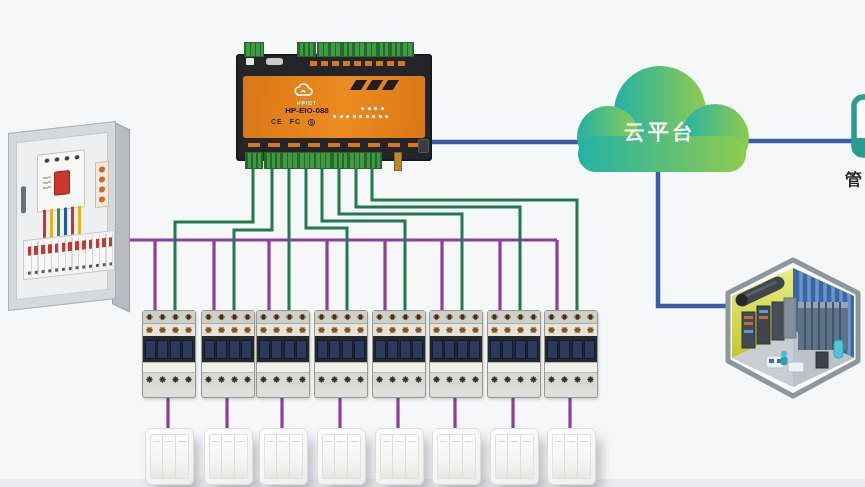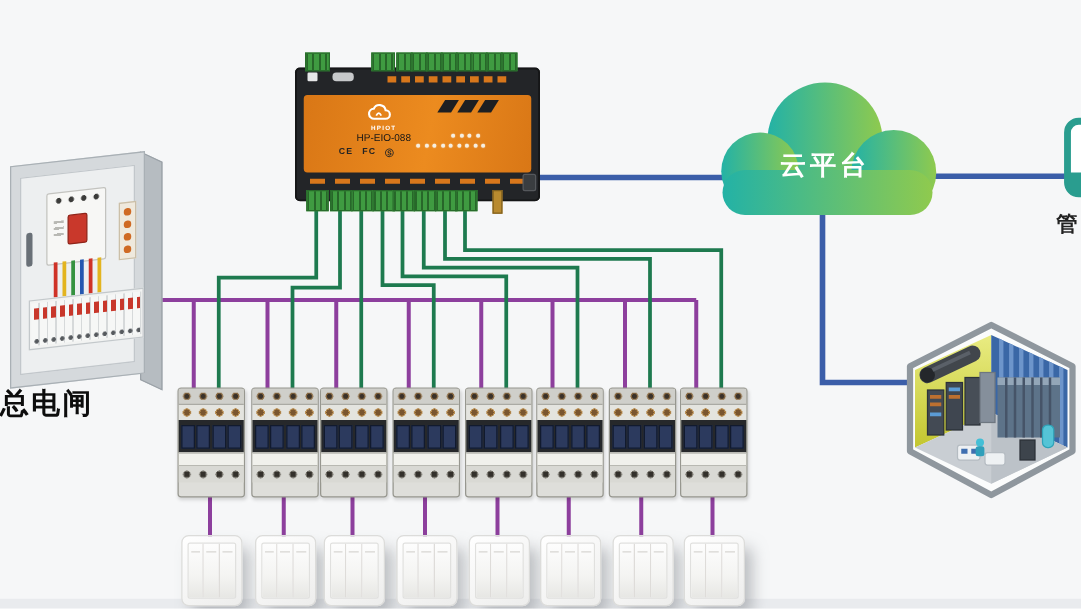--- a/index.html
+++ b/index.html
@@ -50,21 +50,21 @@
   .bblock{top:112px;height:15px;}
   .chip-w{position:absolute;left:10px;top:18px;width:8px;height:7px;background:#e6e7e8;border-radius:1px;}
   .chip-s{position:absolute;left:30px;top:18px;width:17px;height:7px;background:#c7c9cb;border-radius:3px;}
   .dash-top{position:absolute;left:74px;top:21px;height:5px;display:flex;gap:4px;}
   .dash-top i{width:7px;height:5px;background:#d8771b;}
   .dash-bot{position:absolute;left:12px;top:103px;height:4px;display:flex;gap:8px;}
   .dash-bot i{width:12px;height:4px;background:#d8771b;}
   .panel{position:absolute;left:7px;top:36px;width:182px;height:62px;border-radius:3px;
          background:linear-gradient(100deg,#d97716,#ec8b1f 55%,#d97716);}
   .brand{position:absolute;left:44px;top:24px;width:40px;text-align:center;font-size:5px;color:#fff;letter-spacing:1px;font-weight:700;}
-  .model{position:absolute;left:26px;top:30px;width:76px;text-align:center;font-size:8px;font-weight:400;color:#161616;}
+  .model{position:absolute;left:26px;top:30px;width:76px;text-align:center;font-size:8px;font-weight:700;color:#161616;}
   .marks{position:absolute;left:28px;top:42px;font-size:7px;font-weight:700;color:#242424;letter-spacing:1px;display:flex;gap:7px;}
   .chevrons{position:absolute;left:110px;top:4px;display:flex;gap:5px;}
   .chevrons i{width:11px;height:10px;background:#1d1f22;transform:skewX(-32deg);}
   .led-row{position:absolute;display:flex;gap:3.5px;}
   #led-top{left:118px;top:31px;}
   #led-bot{left:90px;top:39px;}
   .led-row i{width:3px;height:3px;border-radius:50%;background:#f5efe2;box-shadow:0 0 1px #fff;}
   .antenna{position:absolute;left:158px;top:112px;width:6px;height:17px;background:#b98a2f;border:1px solid #81601e;}
   .conn{position:absolute;left:182px;top:99px;width:9px;height:12px;background:#3a3d40;border:1px solid #55585c;border-radius:2px;}
 
@@ -151,21 +151,20 @@
             <i></i>
             <i></i>
           </div>
         <div class="mcb">
           <div class="units"></div>
           <div class="toggles"></div>
           <div class="feet"></div>
         </div>
       </div>
     </div>
-    <div class="box-label">总电闸</div>
   </div>
 
   <div id="controller">
     <div class="ctl-body"></div>
     <div class="chip-w"></div>
     <div class="chip-s"></div>
     <div class="dash-top" id="dash-top">
         <i></i>
         <i></i>
         <i></i>

